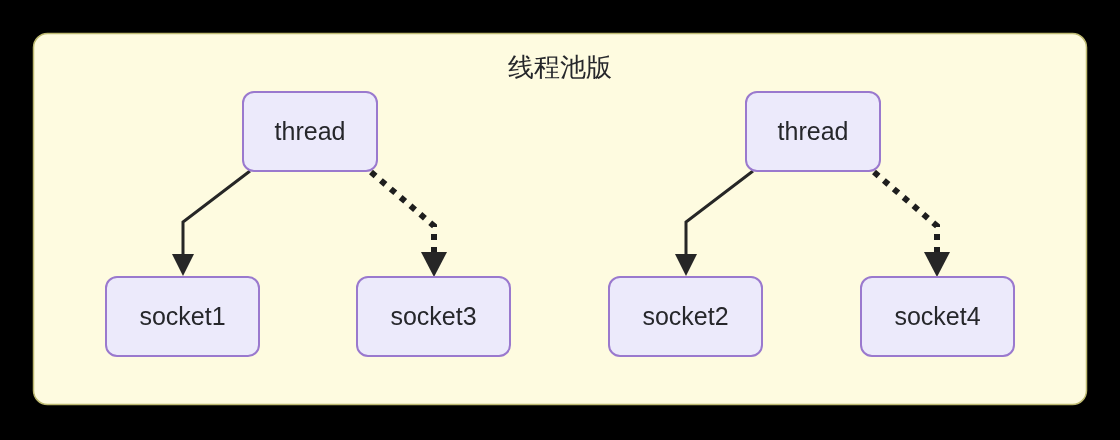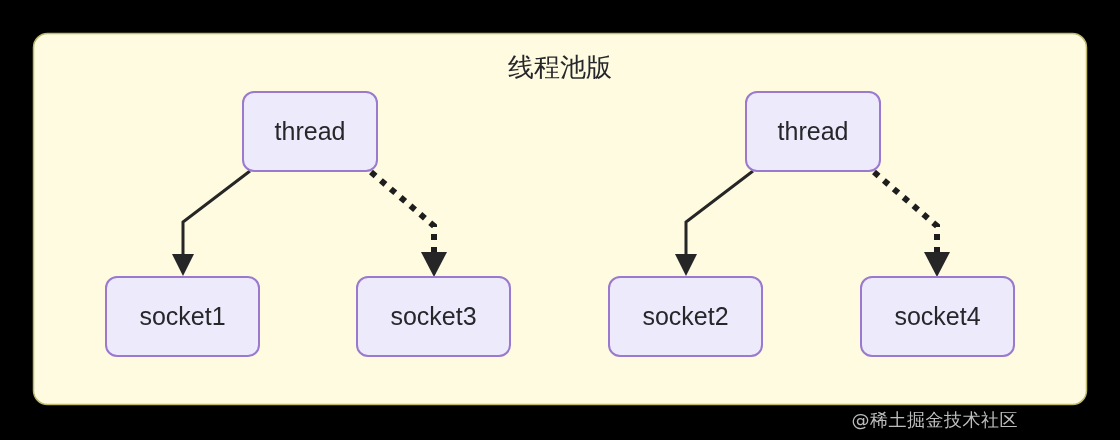--- a/index.html
+++ b/index.html
@@ -132,15 +132,14 @@
       <text class="node-label" x="685.5" y="318">socket2</text>
     </g>
 
     <g>
       <rect class="node-rect" x="861" y="277" width="153" height="79" rx="11" ry="11"></rect>
       <text class="node-label" x="937.5" y="318">socket4</text>
     </g>
 
   </svg>
 
-  <div class="watermark">@稀土掘金技术社区</div>
 
 </div>
 
 </body></html>

